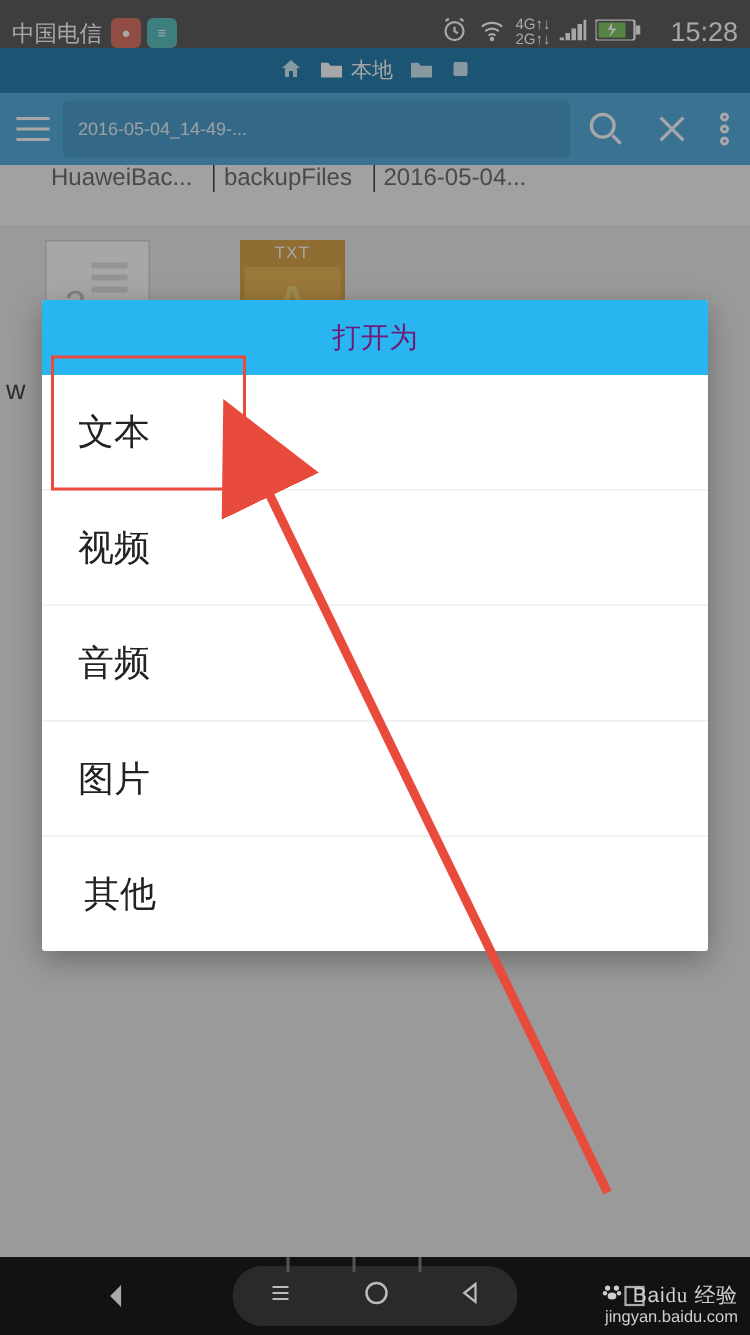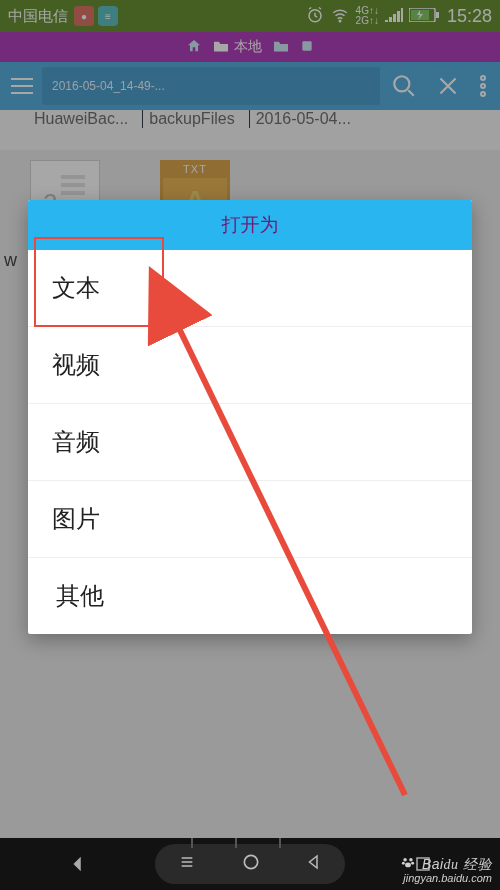--- a/index.html
+++ b/index.html
@@ -1,30 +1,30 @@
 <!DOCTYPE html>
 <html><head>
 <meta charset="utf-8">
 <style>
   * { margin:0; padding:0; box-sizing:border-box; font-family: "Helvetica Neue", Arial, "PingFang SC", "Microsoft YaHei", sans-serif; }
   html, body { width:500px; height:890px; overflow:hidden; background:#000; }
   .screen { position:relative; width:500px; height:890px; background:#e8e8e8; }
 
   
-  .status { position:absolute; top:0; left:0; right:0; height:32px; background:#4d7c0f; color:#fff; display:flex; align-items:center; padding:0 8px; font-size:15px; }
+  .status { position:absolute; top:0; left:0; right:0; height:32px; background:#404040; color:#fff; display:flex; align-items:flex-end; padding:0 8px; font-size:15px; }
   .status .carrier { flex:0 0 auto; }
   .status .badges { display:flex; gap:4px; margin-left:6px; }
   .status .badges span { width:20px; height:20px; border-radius:4px; display:flex; align-items:center; justify-content:center; font-size:10px; font-weight:bold; }
   .b-red { background:#d85a4a; color:#fff; }
   .b-teal { background:#3fb7b7; color:#fff; }
   .status .right { margin-left:auto; display:flex; align-items:center; gap:6px; font-size:14px; }
-  .status .right .time { font-size:18px; margin-left:2px; }
-
-  
-  .tabrow { position:absolute; top:32px; left:0; right:0; height:30px; background:#a21caf; color:#c9e6f6; display:flex; align-items:center; justify-content:center; gap:10px; font-size:14px; }
+  .status .right .time { font-size:18px; margin-left:14px; }
+
+  
+  .tabrow { position:absolute; top:32px; left:0; right:0; height:30px; background:#0369a1; color:#c9e6f6; display:flex; align-items:center; justify-content:center; gap:10px; font-size:14px; }
   .tabrow .active { color:#fff; }
 
   
   .header { position:absolute; top:62px; left:0; right:0; height:48px; background:#3a9ed8; color:#fff; display:flex; align-items:center; padding:0 6px; gap:4px; }
   .header .ham { width:32px; display:flex; flex-direction:column; gap:5px; align-items:center; justify-content:center; }
   .header .ham span { display:block; width:22px; height:2px; background:#fff; }
   .header .title-box { flex:1; background:#2e8cc5; height:38px; border-radius:3px; display:flex; align-items:center; padding:0 10px; font-size:12px; color:#e8f4fb; }
   .header .icon { width:40px; height:40px; display:flex; align-items:center; justify-content:center; }
   .header svg { stroke:#fff; fill:none; stroke-width:2; }
 
@@ -64,21 +64,21 @@
   
   .navbar { position:absolute; bottom:0; left:0; right:0; height:52px; background:#121212; display:flex; align-items:center; }
   .nav-side { flex:1; display:flex; align-items:center; justify-content:center; }
   .nav-pill { width:190px; height:40px; background:#2a2a2a; border-radius:20px; display:flex; align-items:center; justify-content:space-around; position:relative; }
   .nav-pill::before, .nav-pill::after { content:""; position:absolute; top:-6px; width:2px; height:10px; background:#555; }
   .nav-pill::before { left:36px; box-shadow: 44px 0 0 #555, 88px 0 0 #555; }
   .nav-pill::after { display:none; }
   .nav-ico { color:#aaa; }
 
   
-  .wm { position:absolute; bottom:6px; right:8px; color:#cfcfcf; text-align:right; font-size:11px; line-height:1.1;font-style:italic; }
+  .wm { position:absolute; bottom:6px; right:8px; color:#cfcfcf; text-align:right; font-size:11px; line-height:1.1; }
   .wm .big { font-size:14px; letter-spacing:0.5px; }
   .wm .paw { font-size:14px; margin-right:2px; }
 </style>
 </head>
 <body>
 
 <div class="screen">
 
   <div class="status">
     <span class="carrier">中国电信</span>

